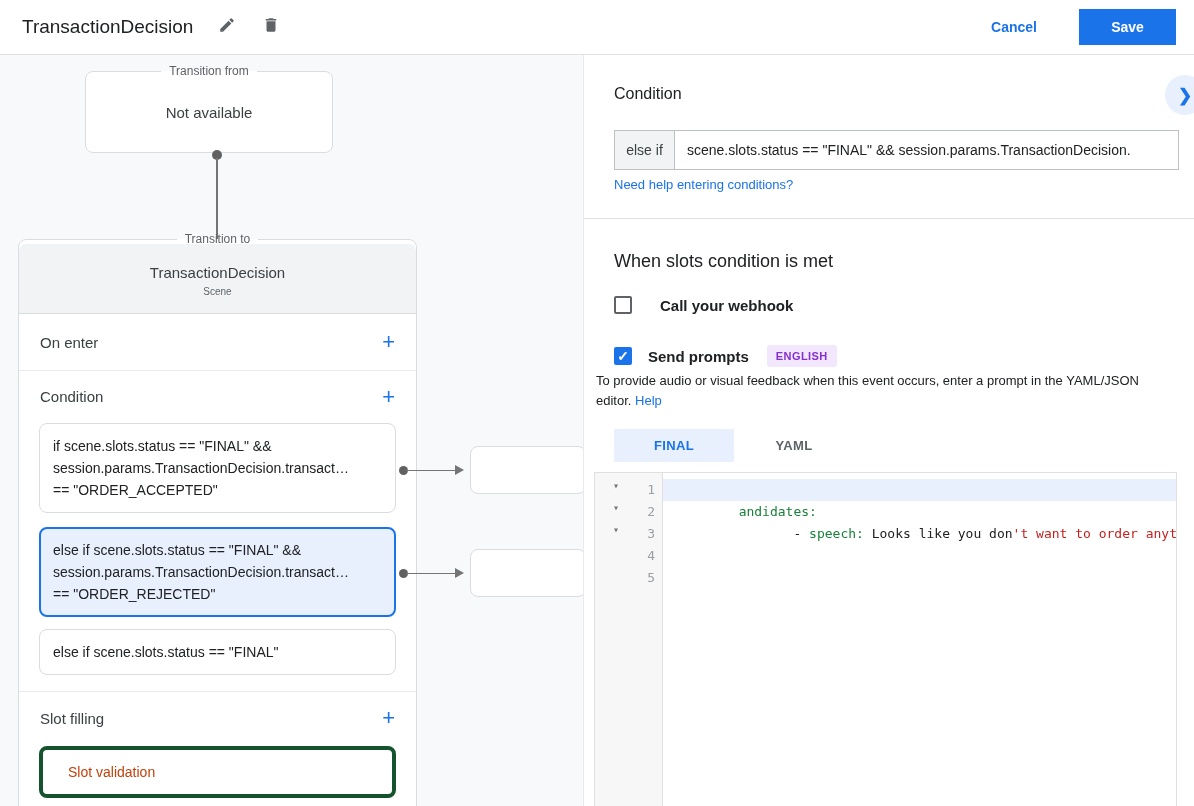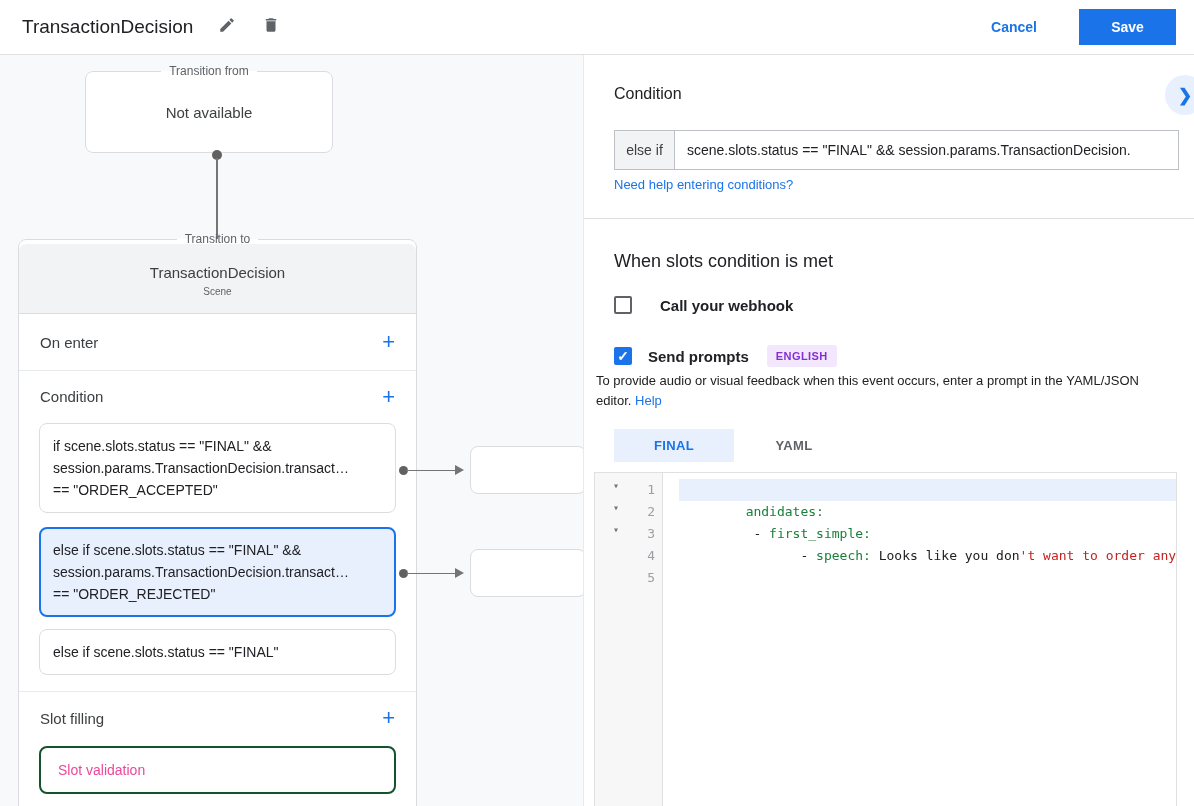--- a/index.html
+++ b/index.html
@@ -41,22 +41,22 @@
   .row { display:flex; align-items:center; justify-content:space-between; padding:8px 21px; font-size:15px; color:#3c4043; }
   .row-onenter { height:57px; border-bottom:1px solid #e8eaed; }
   .row-label { height:51px; }
   .plus-btn { color:#1a73e8; font-size:22px; font-weight:normal; cursor:pointer; line-height:20px; }
 
   .cond-card { margin:1px 20px 14px; border:1px solid #dadce0; border-radius:8px; background:#fff;
                padding:11px 13px; font-size:14px; line-height:22px; color:#202124; cursor:pointer; }
   .cond-card.selected { background:#e8f0fe; border:2px solid #1a73e8; padding:10px 12px; margin-bottom:12px; }
   .section-divider { border-top:1px solid #e8eaed; margin-top:16px; }
   .row-slot { height:52px; }
-  .slot-card { margin:2px 20px 10px; border:2px solid #14532d; border-radius:8px; background:#fff;
-               padding:14px 17px; font-size:14px; color:#ec4899; cursor:pointer; }
+  .slot-card { margin:2px 20px 10px; border:4px solid #14532d; border-radius:8px; background:#fff;
+               padding:14px 25px; font-size:14px; color:#c2410c; cursor:pointer; }
 
   .h-connector { position:absolute; }
   .h-dot { position:absolute; left:0; top:-4px; width:9px; height:9px; border-radius:50%; background:#616161; }
   .h-line { position:absolute; left:7px; top:-0.5px; width:52px; height:1.5px; background:#757575; }
   .h-arrow { position:absolute; left:56px; top:-5px; width:0; height:0;
              border-top:5.5px solid transparent; border-bottom:5.5px solid transparent; border-left:9px solid #757575; }
   .target-box { position:absolute; width:116px; height:48px; background:#fff; border:1px solid #dadce0; border-radius:8px; }
 
   
   .panel { position:absolute; left:583px; top:55px; width:611px; height:751px; background:#fff;
@@ -92,21 +92,21 @@
 
   .editor { position:absolute; left:10px; top:417px; width:1166px; height:400px;
             border:1px solid #e0e0e0; background:#fff; display:flex;
             font-family:"DejaVu Sans Mono", monospace; font-size:13px; }
   .editor { width:583px; }
   .gutter { width:68px; background:#f7f7f7; border-right:1px solid #e0e0e0; padding-top:6px; flex:none; }
   .gutter-row { height:22px; position:relative; }
   .fold { position:absolute; left:18px; top:1px; font-size:10px; color:#757575; cursor:pointer; }
   .lnum { position:absolute; right:7px; top:0; color:#9aa0a6; font-size:13px; line-height:22px; }
   .code { flex:1; padding-top:6px; overflow:hidden; }
-  .code-line { height:22px; line-height:22px; padding-left:4px; white-space:pre;margin-left:16px; }
+  .code-line { height:22px; line-height:22px; padding-left:13px; white-space:pre; }
   .code-line.selected { background:#e8f0fe; }
   .code-line span { white-space:pre; }
   .seg-key { color:#188038; }
   .seg-plain { color:#202124; }
   .seg-string { color:#c5221f; }
 </style>
 </head>
 <body>
 
 <div class="topbar">
@@ -263,21 +263,18 @@
       </div>
       <div class="gutter-row">
         <span class="lnum">5</span>
       </div>
     </div>
     <div class="code">
       <div class="code-line selected">
         <span class="seg-key">andidates:</span>
       </div>
       <div class="code-line">
-        <span class="seg-plain"> - </span><span class="seg-key">first_simple:</span>
-      </div>
-      <div class="code-line">
         <span class="seg-plain">       - </span><span class="seg-key">speech:</span><span class="seg-plain"> Looks like you don</span><span class="seg-string">'t want to order anyt</span>
       </div>
       <div class="code-line"></div>
     </div>
   </div>
 </div>
 
 </body></html>

